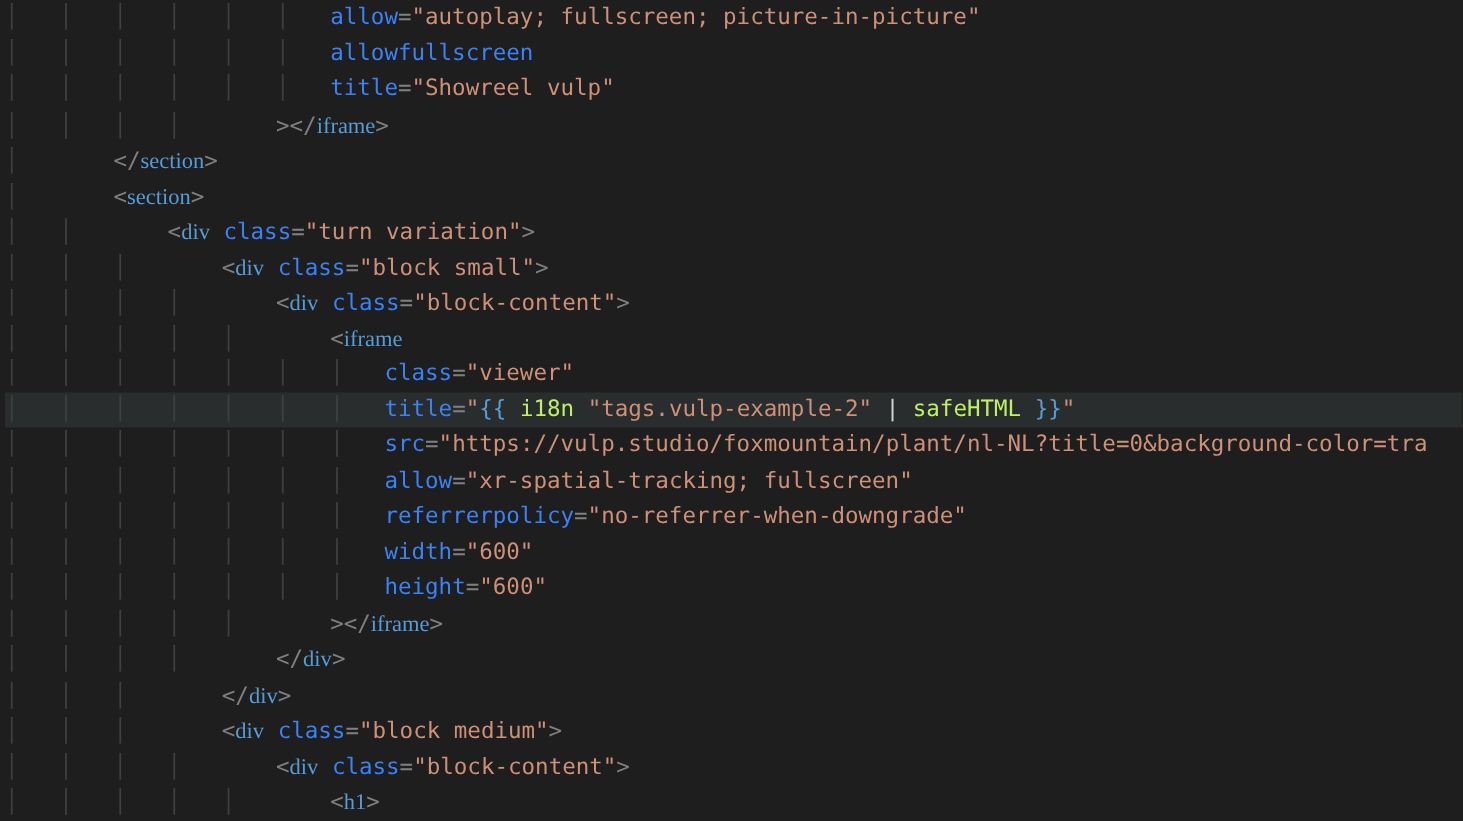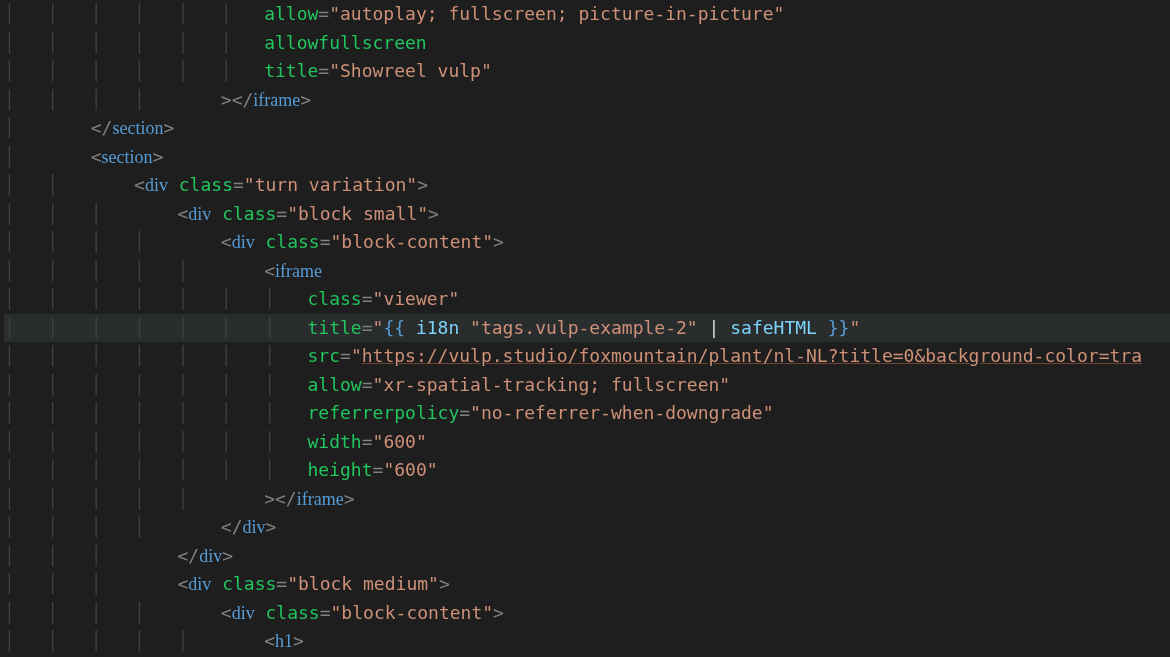--- a/index.html
+++ b/index.html
@@ -25,24 +25,24 @@
   .line-hl {
     background: #2a2d2e;
   }
   .guide {
     display: inline-block;
     color: #404040;
   }
   .sp { color: #d4d4d4; }
   .br { color: #808080; }       
   .tag { color: #569cd6; font-family: Liberation Serif, serif; }      
-  .attr { color: #22c55e; text-align: right; }     
+  .attr { color: #3b82f6; text-align: right; }     
   .str { color: #ce9178; }      
-  .url { color: #ce9178; text-decoration: underline; text-decoration-color: #6f4432; }
+  .url { color: #ce9178; text-decoration-color: #6f4432; }
   .tmpl-delim { color: #569cd6; } 
-  .tmpl-id { color: #7dd3fc; }  
+  .tmpl-id { color: #bef264; }  
   .tmpl-str { color: #ce9178; }
   .tmpl-op { color: #d4d4d4; }
 </style>
 </head>
 <body>
 
 <div class="editor" id="editor"><div class="line"><span class="guide">│   </span><span class="guide">│   </span><span class="guide">│   </span><span class="guide">│   </span><span class="guide">│   </span><span class="guide">│   </span><span class="attr">allow</span><span class="br">=</span><span class="str">"autoplay; fullscreen; picture-in-picture"</span></div><div class="line"><span class="guide">│   </span><span class="guide">│   </span><span class="guide">│   </span><span class="guide">│   </span><span class="guide">│   </span><span class="guide">│   </span><span class="attr">allowfullscreen</span></div><div class="line"><span class="guide">│   </span><span class="guide">│   </span><span class="guide">│   </span><span class="guide">│   </span><span class="guide">│   </span><span class="guide">│   </span><span class="attr">title</span><span class="br">=</span><span class="str">"Showreel vulp"</span></div><div class="line"><span class="guide">│   </span><span class="guide">│   </span><span class="guide">│   </span><span class="guide">│   </span><span class="guide">    </span><span class="br">&gt;&lt;/</span><span class="tag">iframe</span><span class="br">&gt;</span></div><div class="line"><span class="guide">│   </span><span class="guide">    </span><span class="br">&lt;/</span><span class="tag">section</span><span class="br">&gt;</span></div><div class="line"><span class="guide">│   </span><span class="guide">    </span><span class="br">&lt;</span><span class="tag">section</span><span class="br">&gt;</span></div><div class="line"><span class="guide">│   </span><span class="guide">│   </span><span class="guide">    </span><span class="br">&lt;</span><span class="tag">div</span><span class="sp"> </span><span class="attr">class</span><span class="br">=</span><span class="str">"turn variation"</span><span class="br">&gt;</span></div><div class="line"><span class="guide">│   </span><span class="guide">│   </span><span class="guide">│   </span><span class="guide">    </span><span class="br">&lt;</span><span class="tag">div</span><span class="sp"> </span><span class="attr">class</span><span class="br">=</span><span class="str">"block small"</span><span class="br">&gt;</span></div><div class="line"><span class="guide">│   </span><span class="guide">│   </span><span class="guide">│   </span><span class="guide">│   </span><span class="guide">    </span><span class="br">&lt;</span><span class="tag">div</span><span class="sp"> </span><span class="attr">class</span><span class="br">=</span><span class="str">"block-content"</span><span class="br">&gt;</span></div><div class="line"><span class="guide">│   </span><span class="guide">│   </span><span class="guide">│   </span><span class="guide">│   </span><span class="guide">│   </span><span class="guide">    </span><span class="br">&lt;</span><span class="tag">iframe</span></div><div class="line"><span class="guide">│   </span><span class="guide">│   </span><span class="guide">│   </span><span class="guide">│   </span><span class="guide">│   </span><span class="guide">│   </span><span class="guide">│   </span><span class="attr">class</span><span class="br">=</span><span class="str">"viewer"</span></div><div class="line line-hl"><span class="guide">│   </span><span class="guide">│   </span><span class="guide">│   </span><span class="guide">│   </span><span class="guide">│   </span><span class="guide">│   </span><span class="guide">│   </span><span class="attr">title</span><span class="br">=</span><span class="str">"</span><span class="tmpl-delim">{{ </span><span class="tmpl-id">i18n</span><span class="sp"> </span><span class="tmpl-str">"tags.vulp-example-2"</span><span class="sp"> </span><span class="tmpl-op">|</span><span class="sp"> </span><span class="tmpl-id">safeHTML</span><span class="tmpl-delim"> }}</span><span class="str">"</span></div><div class="line"><span class="guide">│   </span><span class="guide">│   </span><span class="guide">│   </span><span class="guide">│   </span><span class="guide">│   </span><span class="guide">│   </span><span class="guide">│   </span><span class="attr">src</span><span class="br">=</span><span class="str">"</span><span class="url">https://vulp.studio/foxmountain/plant/nl-NL?title=0&amp;background-color=tra</span></div><div class="line"><span class="guide">│   </span><span class="guide">│   </span><span class="guide">│   </span><span class="guide">│   </span><span class="guide">│   </span><span class="guide">│   </span><span class="guide">│   </span><span class="attr">allow</span><span class="br">=</span><span class="str">"xr-spatial-tracking; fullscreen"</span></div><div class="line"><span class="guide">│   </span><span class="guide">│   </span><span class="guide">│   </span><span class="guide">│   </span><span class="guide">│   </span><span class="guide">│   </span><span class="guide">│   </span><span class="attr">referrerpolicy</span><span class="br">=</span><span class="str">"no-referrer-when-downgrade"</span></div><div class="line"><span class="guide">│   </span><span class="guide">│   </span><span class="guide">│   </span><span class="guide">│   </span><span class="guide">│   </span><span class="guide">│   </span><span class="guide">│   </span><span class="attr">width</span><span class="br">=</span><span class="str">"600"</span></div><div class="line"><span class="guide">│   </span><span class="guide">│   </span><span class="guide">│   </span><span class="guide">│   </span><span class="guide">│   </span><span class="guide">│   </span><span class="guide">│   </span><span class="attr">height</span><span class="br">=</span><span class="str">"600"</span></div><div class="line"><span class="guide">│   </span><span class="guide">│   </span><span class="guide">│   </span><span class="guide">│   </span><span class="guide">│   </span><span class="guide">    </span><span class="br">&gt;&lt;/</span><span class="tag">iframe</span><span class="br">&gt;</span></div><div class="line"><span class="guide">│   </span><span class="guide">│   </span><span class="guide">│   </span><span class="guide">│   </span><span class="guide">    </span><span class="br">&lt;/</span><span class="tag">div</span><span class="br">&gt;</span></div><div class="line"><span class="guide">│   </span><span class="guide">│   </span><span class="guide">│   </span><span class="guide">    </span><span class="br">&lt;/</span><span class="tag">div</span><span class="br">&gt;</span></div><div class="line"><span class="guide">│   </span><span class="guide">│   </span><span class="guide">│   </span><span class="guide">    </span><span class="br">&lt;</span><span class="tag">div</span><span class="sp"> </span><span class="attr">class</span><span class="br">=</span><span class="str">"block medium"</span><span class="br">&gt;</span></div><div class="line"><span class="guide">│   </span><span class="guide">│   </span><span class="guide">│   </span><span class="guide">│   </span><span class="guide">    </span><span class="br">&lt;</span><span class="tag">div</span><span class="sp"> </span><span class="attr">class</span><span class="br">=</span><span class="str">"block-content"</span><span class="br">&gt;</span></div><div class="line"><span class="guide">│   </span><span class="guide">│   </span><span class="guide">│   </span><span class="guide">│   </span><span class="guide">│   </span><span class="guide">    </span><span class="br">&lt;</span><span class="tag">h1</span><span class="br">&gt;</span></div></div>
 
 </body></html>

